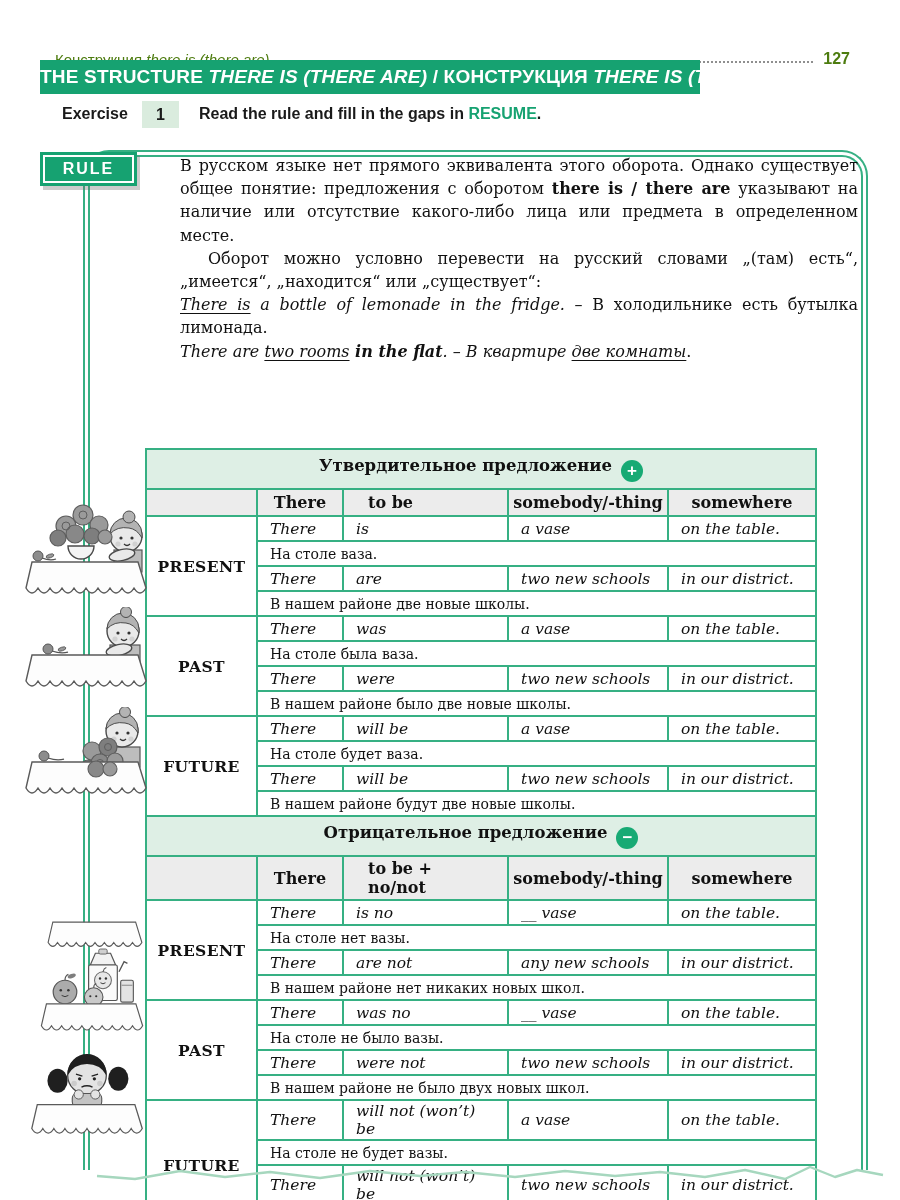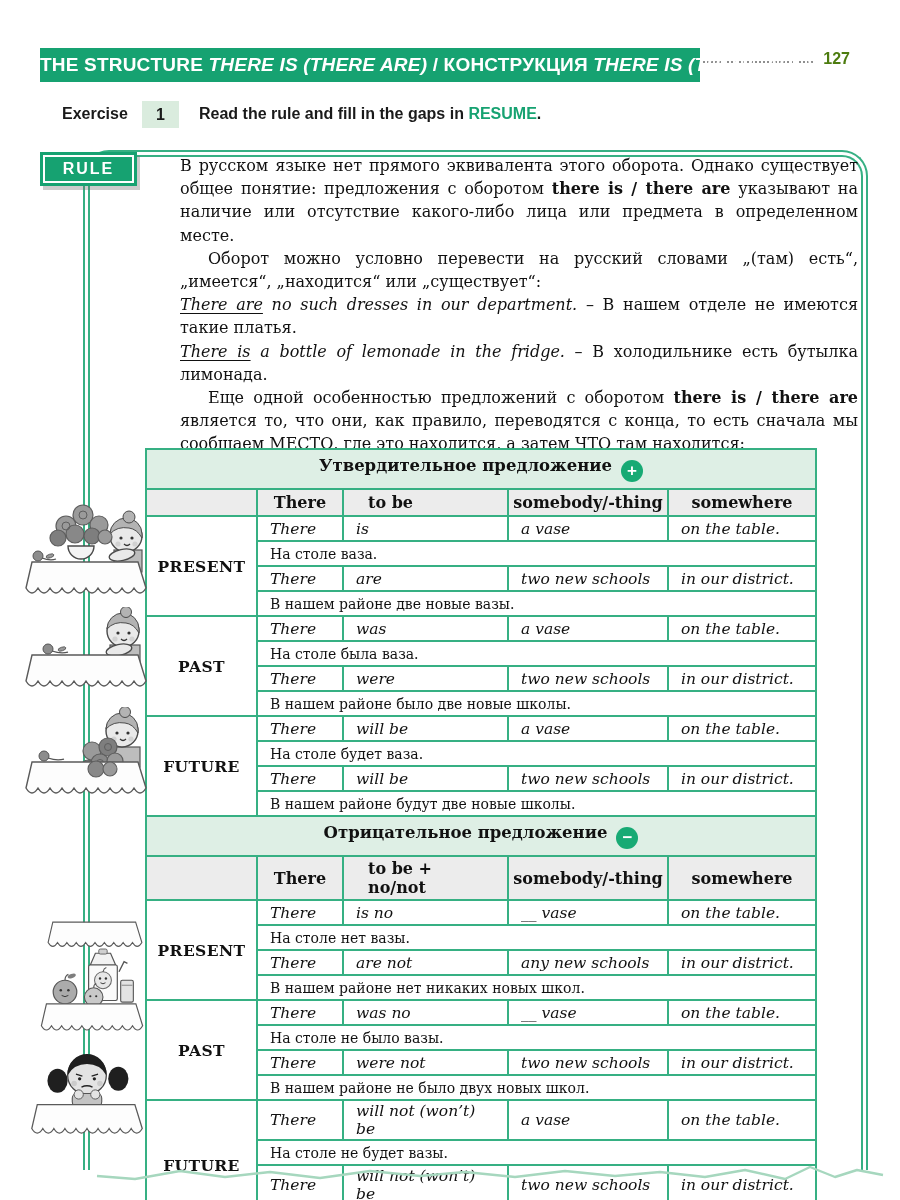--- a/index.html
+++ b/index.html
@@ -23,21 +23,21 @@
   .running-head{
     position:absolute; left:55px; right:50px; top:10px;
     display:flex; align-items:flex-end;
     font-size:15px; font-weight:500; color:#4d7c0f;
   }
   .running-head .leader{ flex:1; border-bottom:2.5px dotted #8f8f8f; margin:0 10px 5px 10px; height:1px; }
   .running-head .page-num{ font-weight:600; font-size:16px;margin-top:40px; }
 
   
   .banner{
-    position:absolute; left:40px; top:48px; width:660px; height:34px;
+    position:absolute; left:40px; top:60px; width:660px; height:34px;
     background:var(--green); color:#fff; text-align:center;
     font-size:19px; font-weight:bold; line-height:34px; letter-spacing:.2px;
     white-space:nowrap;
   }
 
   
   .exercise{ position:absolute; left:0; top:101px; width:856px; height:28px; }
   .ex-label{ position:absolute; left:62px; top:4px; font-weight:bold; font-size:16px; }
   .ex-num{
     position:absolute; left:142px; top:0; width:37px; height:27px;
@@ -134,23 +134,21 @@
     <span class="ex-instr"><span>Read the rule and fill in the gaps in </span><span class="seg-accent">RESUME</span><span>.</span></span>
   </div>
 
   <div class="rule-box-outer"></div>
   <div class="rule-box-inner"></div>
   <div class="rule-badge">RULE</div>
 
   <div class="rule-text">
       <p class="para-flush"><span>В русском языке нет прямого эквивалента этого оборота. Однако существует общее понятие: предложения с оборотом </span><span class="seg-b">there is / there are</span><span> указывают на наличие или отсутствие  какого-либо лица или предмета в определенном месте.</span></p>
       <p class="para-indent"><span>Оборот можно условно перевести на русский словами „(там) есть“, „имеется“, „находится“ или „существует“:</span></p>
-      <p class="para-example"><span class="seg-iu">There are</span><span class="seg-i"> no such dresses in our department. </span><span>– В нашем отделе не имеются такие платья.</span></p>
       <p class="para-example"><span class="seg-iu">There is</span><span class="seg-i"> a bottle of lemonade in the fridge. </span><span>– В холодильнике есть бутылка лимонада.</span></p>
-      <p class="para-indent"><span>Еще одной особенностью предложений с оборотом </span><span class="seg-b">there is / there are</span><span> является то, что они, как правило, переводятся с конца, то есть сначала мы сообщаем МЕСТО, где это находится, а затем ЧТО там находится:</span></p>
       <p class="para-example"><span class="seg-i">There are </span><span class="seg-iu">two rooms</span><span class="seg-bi"> in the flat</span><span class="seg-i">. </span><span>– </span><span class="seg-i">В квартире </span><span class="seg-iu">две комнаты</span><span>.</span></p>
     </div>
 
   <div class="tables">
       <table class="rule-table">
         <colgroup>
           <col style="width: 111px;">
           <col style="width: 86px;">
           <col style="width: 165px;">
           <col style="width: 160px;">
@@ -177,21 +175,21 @@
           <tr>
             <td colspan="4" class="ru-cell">На столе ваза.</td>
           </tr>
           <tr>
             <td class="en-cell">There</td>
             <td class="en-cell">are</td>
             <td class="en-cell">two new schools</td>
             <td class="en-cell">in our district.</td>
           </tr>
           <tr>
-            <td colspan="4" class="ru-cell">В нашем районе две новые вазы.</td>
+            <td colspan="4" class="ru-cell">В нашем районе две новые школы.</td>
           </tr>
           <tr>
             <td rowspan="4" class="tense-cell">PAST</td>
             <td class="en-cell">There</td>
             <td class="en-cell">was</td>
             <td class="en-cell">a vase</td>
             <td class="en-cell">on the table.</td>
           </tr>
           <tr>
             <td colspan="4" class="ru-cell">На столе была ваза.</td>

